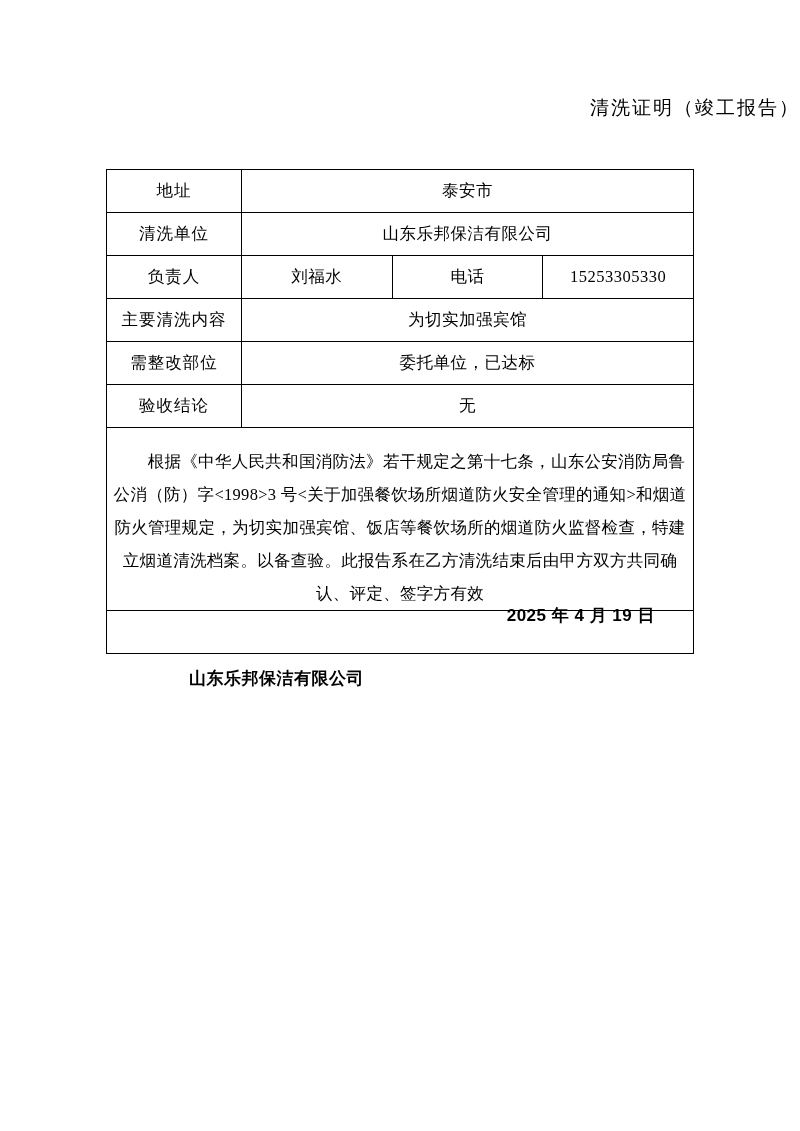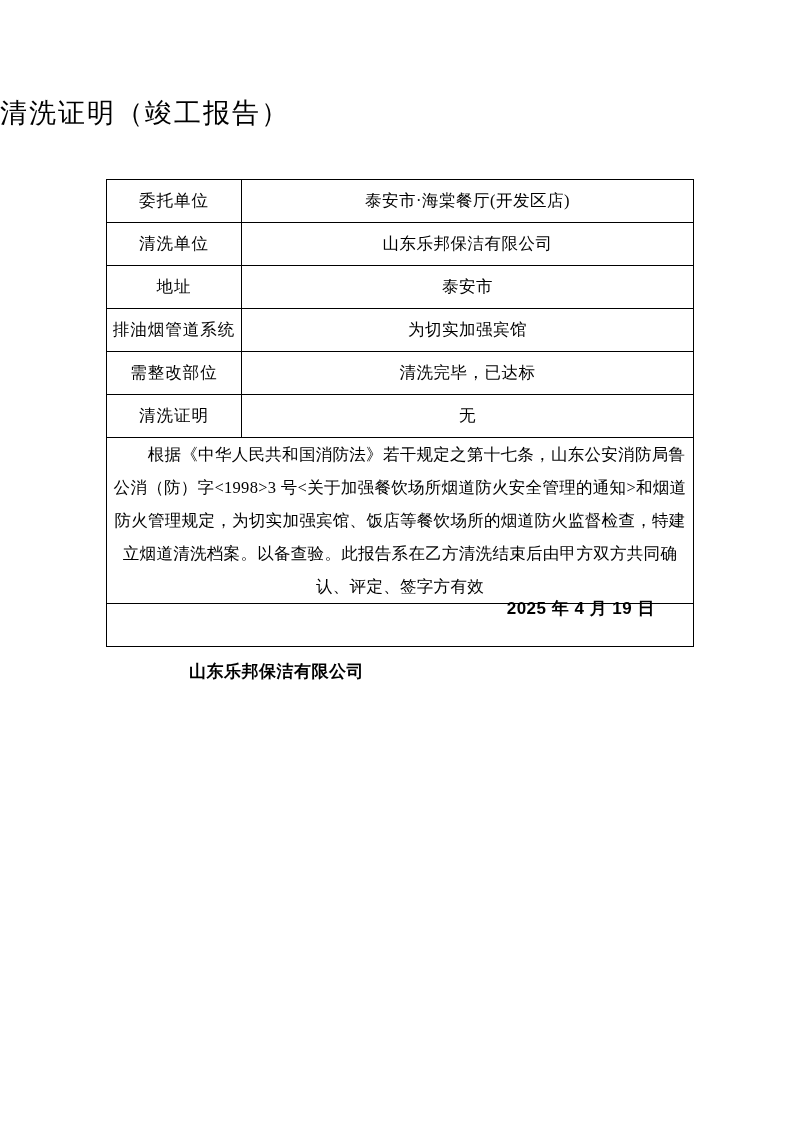--- a/index.html
+++ b/index.html
@@ -15,22 +15,22 @@
     position: relative;
   }
   .page {
     width: 800px;
     height: 1131px;
     box-sizing: border-box;
     padding: 0;
     position: relative;
   }
   .doc-title {
-    text-align: left;
-    font-size: 27px;
+    text-align: right;
+    font-size: 19px;
     letter-spacing: 2px;
     margin-top: 95px;
     font-weight: normal;
     font-family: "Liberation Serif", "DejaVu Serif", serif;
   }
   table.form {
     border-collapse: collapse;
     width: 588px;
     margin: 48px auto 0 auto;
     table-layout: fixed;
@@ -64,20 +64,21 @@
     text-align: left;
     padding: 14px 16px 16px 16px;
     height: auto;
     line-height: 2.0;
     font-size: 16px;
     letter-spacing: 0.3px;
   }
   .indent {
     text-indent: 2em;
     display: block;
+    margin-top: 17px;
   }
   td.signblock {
     height: 252px;
     vertical-align: top;
     text-align: left;
     padding: 0;
     position: relative;
   }
   .company-sign {
     font-family: "Liberation Sans", sans-serif;
@@ -101,41 +102,43 @@
 </head>
 <body>
 
 <div class="page">
 
   <div class="doc-title">清洗证明（竣工报告）</div>
 
   <table class="form">
     <tbody>
       <tr>
-        <td class="label">委托单位</td>
-        <td class="value value-big" colspan="3">泰安市·海棠餐厅(开发区店)</td>
+        <td class="label">地址</td>
+        <td class="value" colspan="3">泰安市</td>
       </tr>
       <tr>
         <td class="label">清洗单位</td>
         <td class="value" colspan="3">山东乐邦保洁有限公司</td>
       </tr>
       <tr>
-        <td class="label">地址</td>
-        <td class="value" colspan="3">泰安市</td>
+        <td class="label">负责人</td>
+        <td class="value">刘福水</td>
+        <td class="value mid">电话</td>
+        <td class="value right">15253305330</td>
       </tr>
       <tr>
-        <td class="label">排油烟管道系统</td>
+        <td class="label">主要清洗内容</td>
         <td class="value" colspan="3">为切实加强宾馆</td>
       </tr>
       <tr>
         <td class="label">需整改部位</td>
-        <td class="value" colspan="3">清洗完毕，已达标</td>
+        <td class="value" colspan="3">委托单位，已达标</td>
       </tr>
       <tr>
-        <td class="label">清洗证明</td>
+        <td class="label">验收结论</td>
         <td class="value" colspan="3">无</td>
       </tr>
       <tr>
         <td class="statement" colspan="4">
           <span class="indent">根据《中华人民共和国消防法》若干规定之第十七条，山东公安消防局鲁公消（防）字&lt;1998&gt;3 号&lt;关于加强餐饮场所烟道防火安全管理的通知&gt;和烟道防火管理规定，为切实加强宾馆、饭店等餐饮场所的烟道防火监督检查，特建立烟道清洗档案。以备查验。此报告系在乙方清洗结束后由甲方双方共同确认、评定、签字方有效</span>
         </td>
       </tr>
       <tr>
         <td class="signblock" colspan="4">
           <div class="company-sign">山东乐邦保洁有限公司</div>

